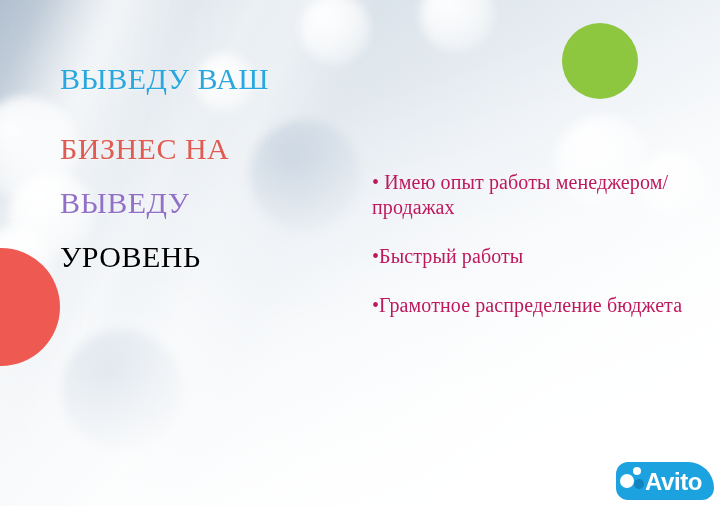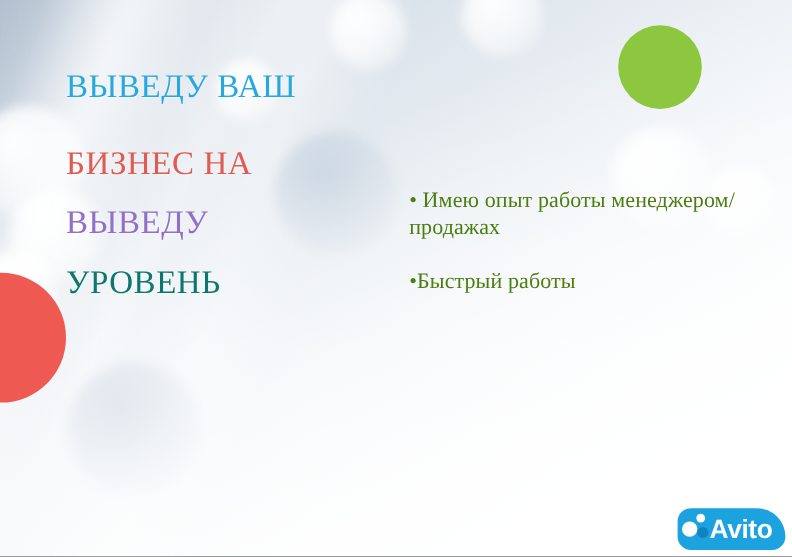--- a/index.html
+++ b/index.html
@@ -127,21 +127,21 @@
     white-space: nowrap;
     text-shadow: 0 1px 2px rgba(255,255,255,0.55);
   }
 
   
   .bullets {
     position: absolute;
     left: 372px;
     top: 170px;
     width: 330px;
-    color: #4d7c0f;
+    color: #be185d;
   }
   .bullet-item {
     font-size: 20px;
     line-height: 25px;
     margin-bottom: 24px;
     letter-spacing: 0.1px;
   }
   .bullet-item:last-child { margin-bottom: 0; }
 
   
@@ -212,26 +212,27 @@
 
   <div class="bg-veil"></div>
 
   <div class="deco-circle deco-green" style="background: rgb(141, 198, 63);"></div>
   <div class="deco-circle deco-coral" style="background: rgb(238, 90, 82);"></div>
 
   <div class="headline">
     <span class="headline-line" style="color: rgb(41, 168, 223);">ВЫВЕДУ ВАШ</span>
     <span class="headline-line" style="color: rgb(224, 91, 82); margin-top: 16px;">БИЗНЕС НА</span>
     <span class="headline-line" style="color: rgb(147, 112, 200);">ВЫВЕДУ</span>
-    <span class="headline-line" style="color: #0f766e;">УРОВЕНЬ</span>
+    <span class="headline-line" style="color: #000000;">УРОВЕНЬ</span>
   </div>
 
   <div class="bullets">
     <div class="bullet-item">• Имею опыт работы менеджером/продажах</div>
     <div class="bullet-item">•Быстрый работы</div>
+    <div class="bullet-item">•Грамотное распределение бюджета</div>
   </div>
 
   <div class="avito-watermark">
     <div class="avito-badge"></div>
     <div class="avito-dots">
       <span class="avito-dot d1"></span>
       <span class="avito-dot d2"></span>
       <span class="avito-dot d3"></span>
     </div>
     <div class="avito-wordmark">Avito</div>

